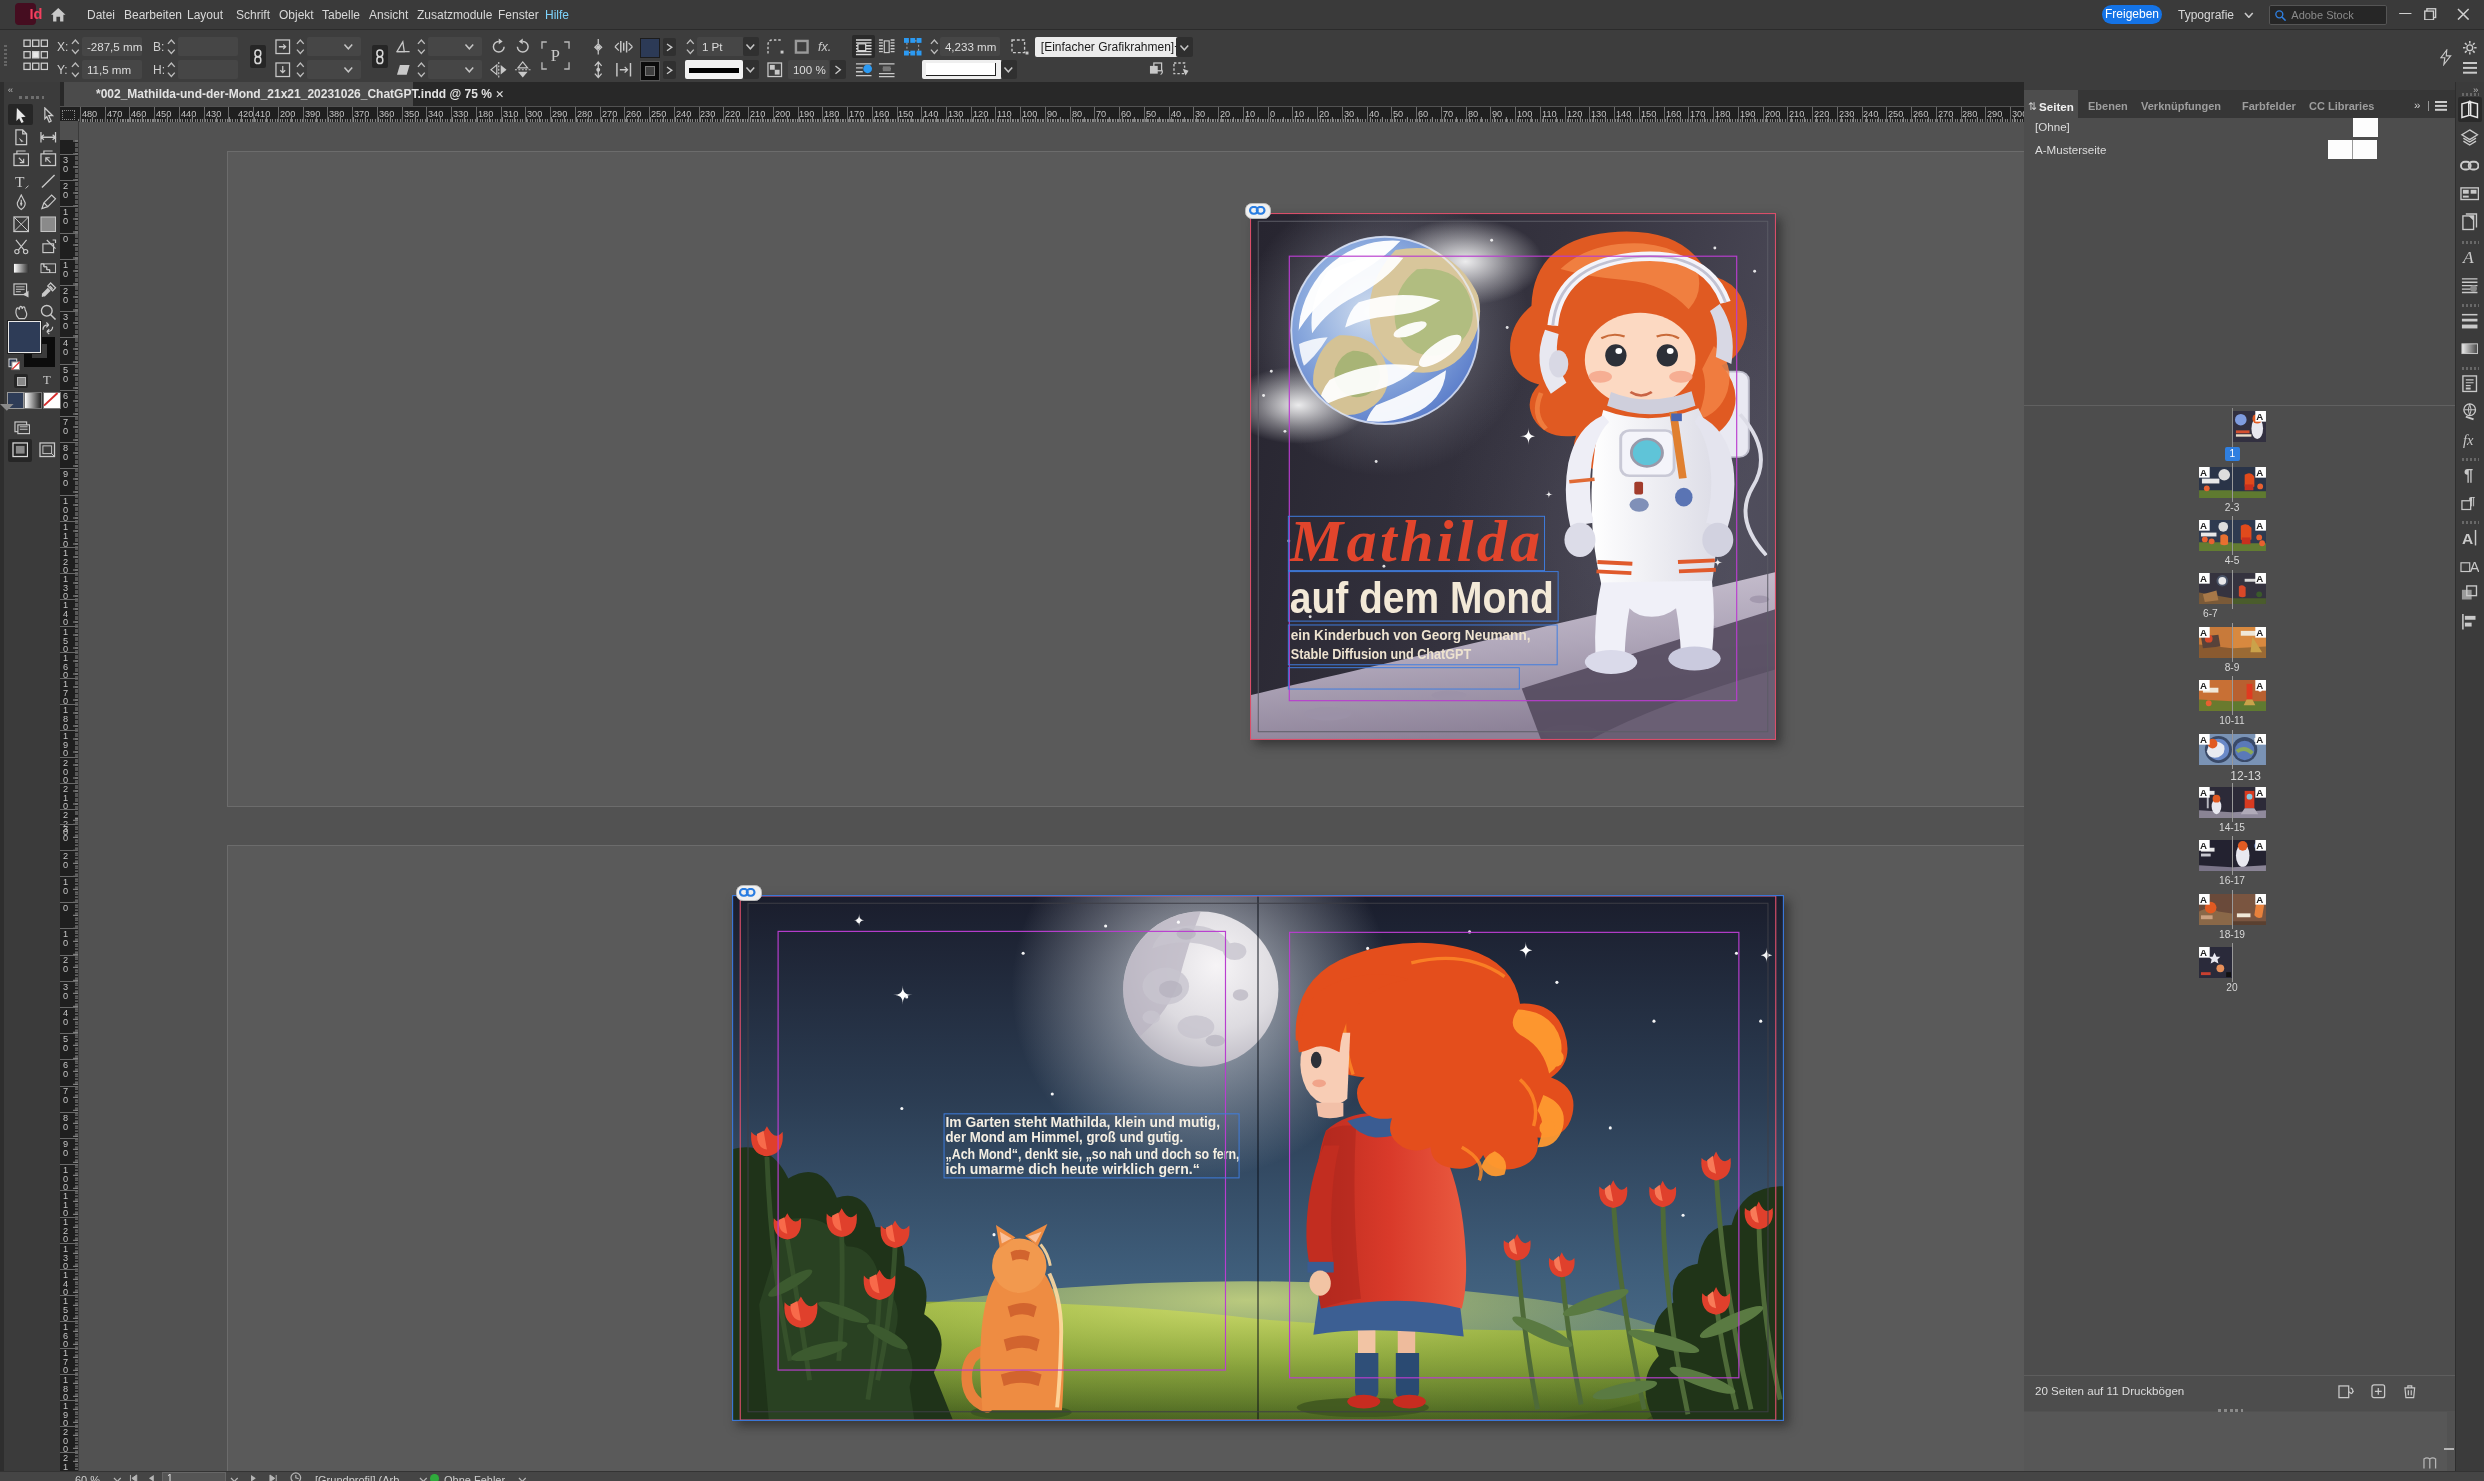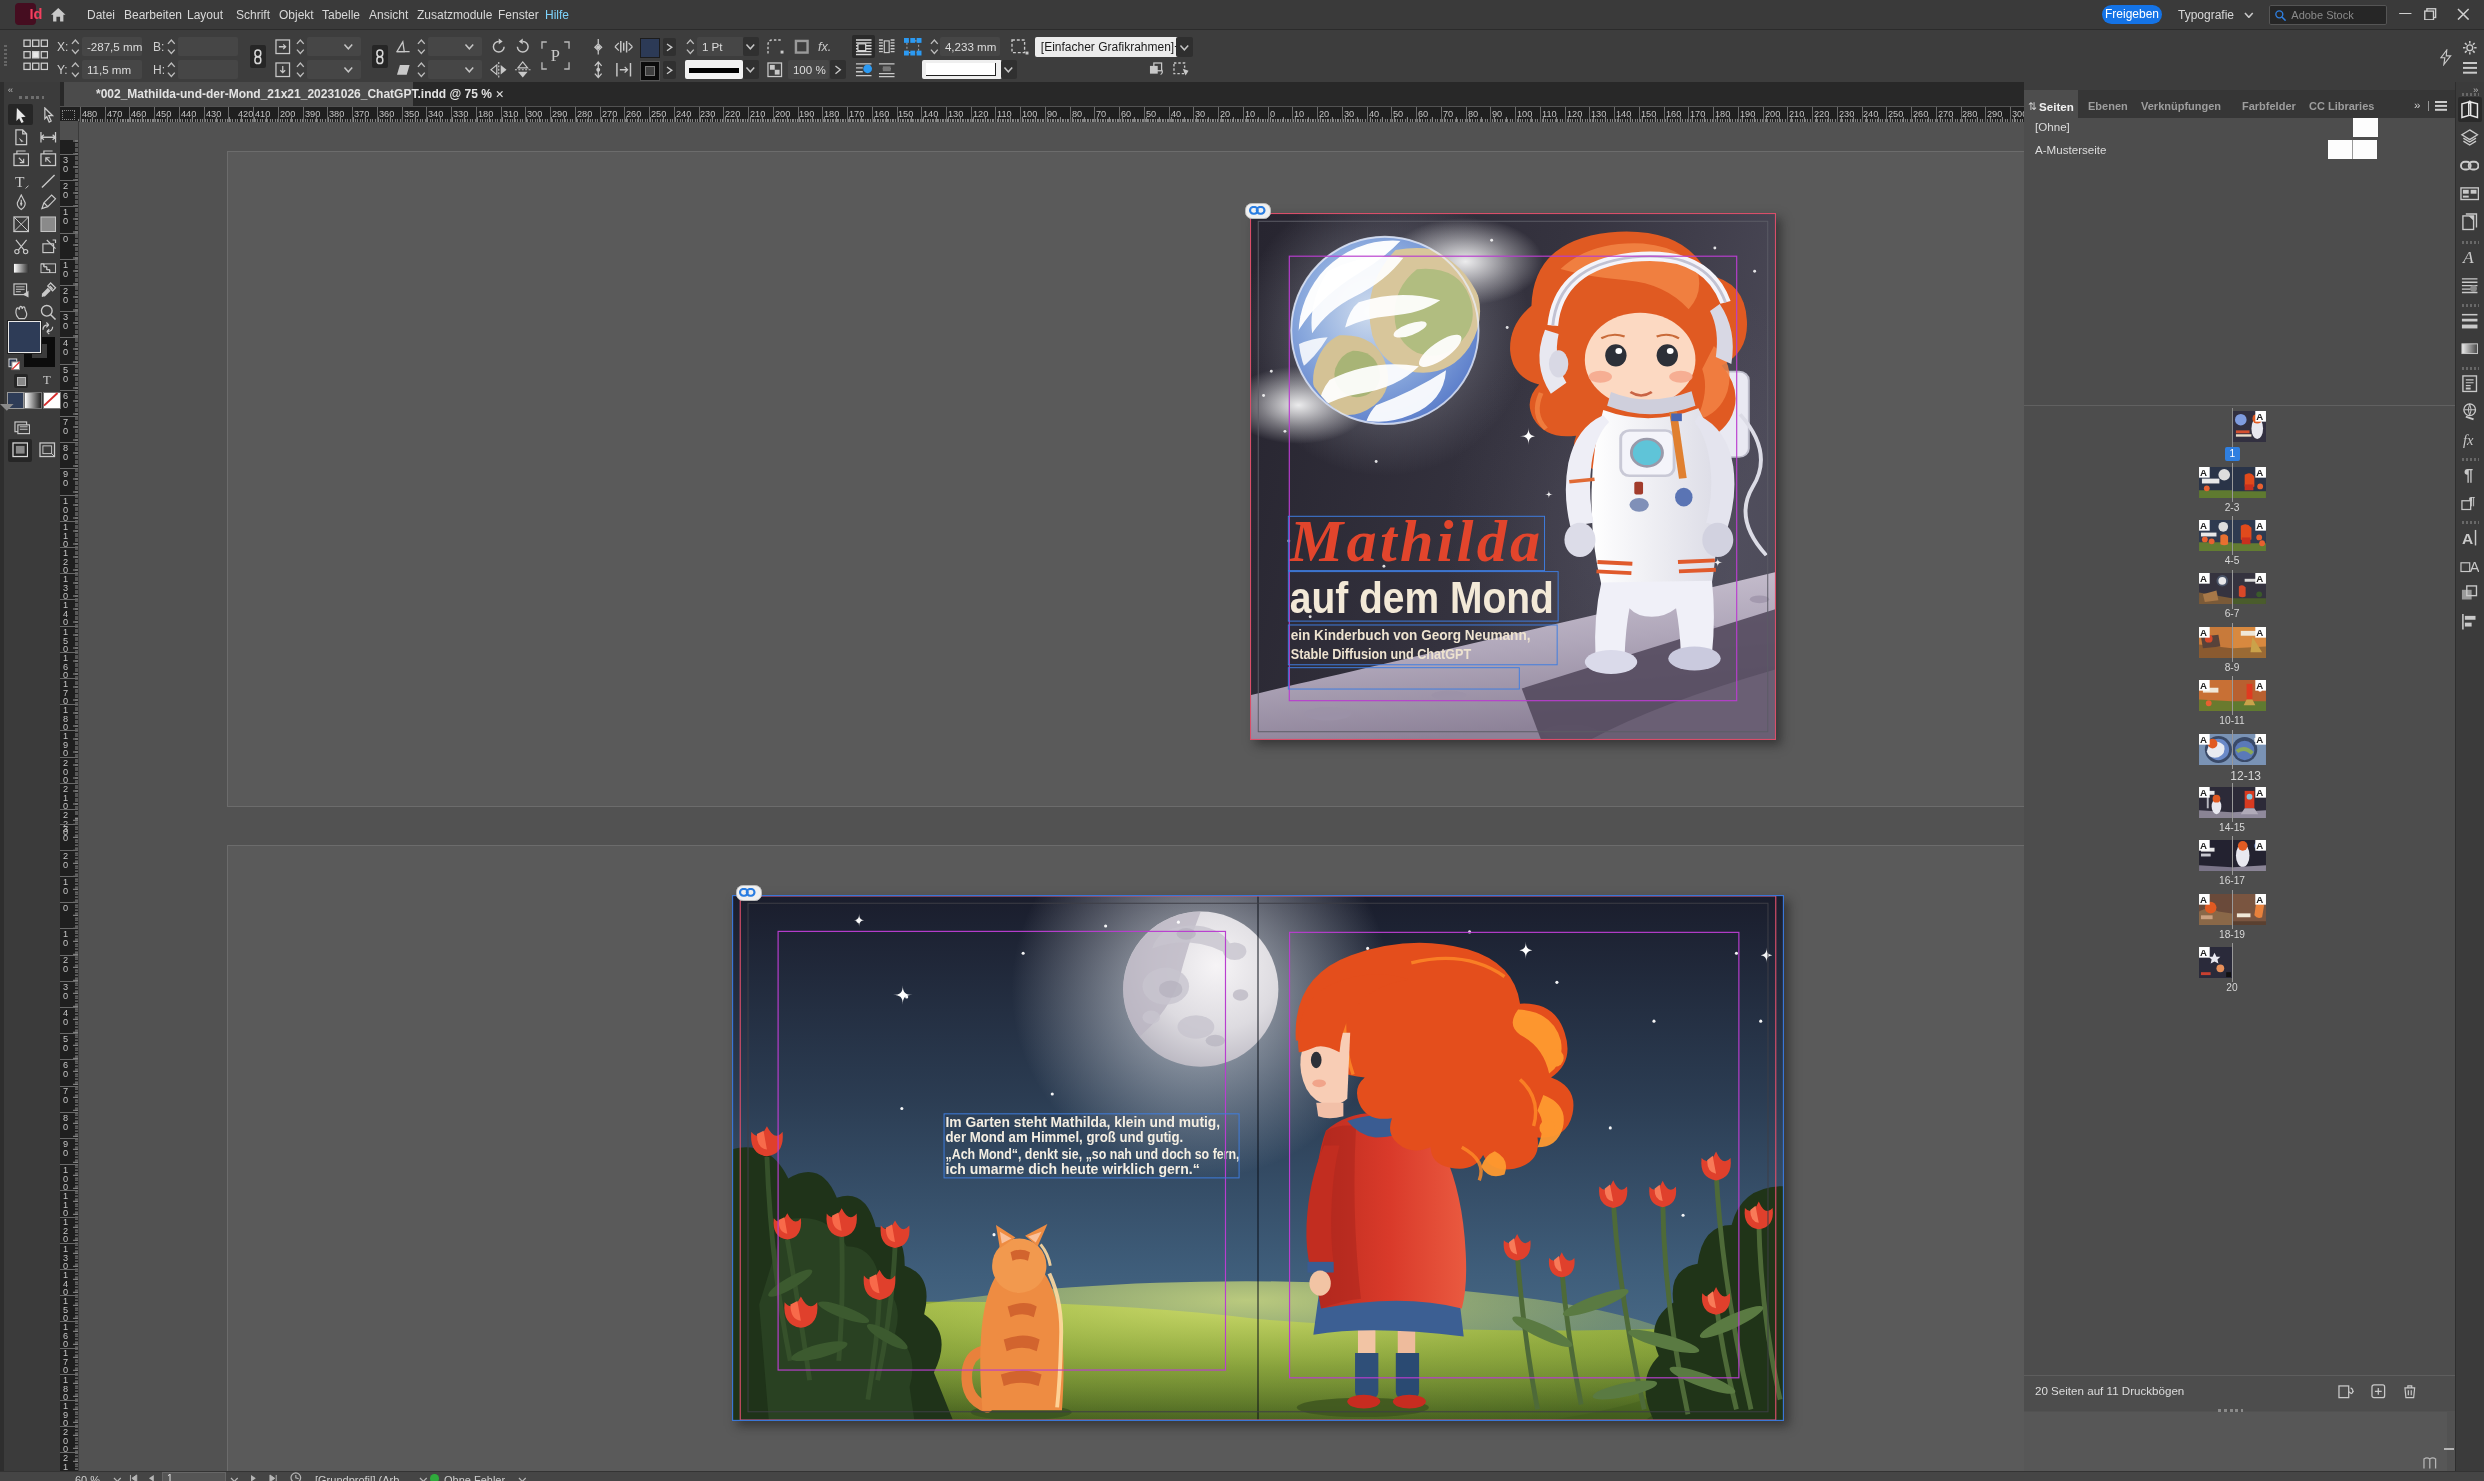--- a/index.html
+++ b/index.html
@@ -1225,21 +1225,21 @@
       <rect width="34" height="32" fill="#35333f"></rect>
       <rect x="12" y="6" width="12" height="3" fill="#d8d8d8"></rect>
       <path d="M6 14 q4 -3 7 1 l0 9 q-3 2 -7 0 Z" fill="#d84828"></path>
       <path d="M0 26 L34 26 L34 32 L0 32 Z" fill="#4a5c2c"></path>
       <circle cx="27" cy="22" r="3" fill="#3a5a2a"></circle>
       <rect x="23" y="0" width="11" height="11" fill="#fff"></rect>
       <text x="24" y="9" font-size="10" font-weight="bold" fill="#222" font-family="Liberation Sans">A</text>
     </svg>
   </div>
 <div class="abs" style="left:2232px;top:570px;width:1px;height:39px;background:#999;"></div>
-<div class="abs" style="left:2203px;top:608px;width:58px;text-align:center;font-size:10.2px;color:#d8d8d8;">6-7</div>
+<div class="abs" style="left:2203px;top:608px;width:58px;font-size:10.2px;color:#d8d8d8;">6-7</div>
 <div class="abs" style="left:2199px;top:627px;">
     <svg width="33" height="31" viewBox="0 0 34 32">
       <rect width="34" height="32" fill="#c87a3a"></rect>
       <path d="M0 18 L34 22 L34 32 L0 32 Z" fill="#8a5a30"></path>
       <path d="M2 10 L20 8 L22 20 L4 22 Z" fill="#58423a"></path>
       <circle cx="10" cy="12" r="4" fill="#d84828"></circle>
       <rect x="0" y="0" width="11" height="11" fill="#fff"></rect>
       <text x="1" y="9" font-size="10" font-weight="bold" fill="#222" font-family="Liberation Sans">A</text>
     </svg>
   </div>

